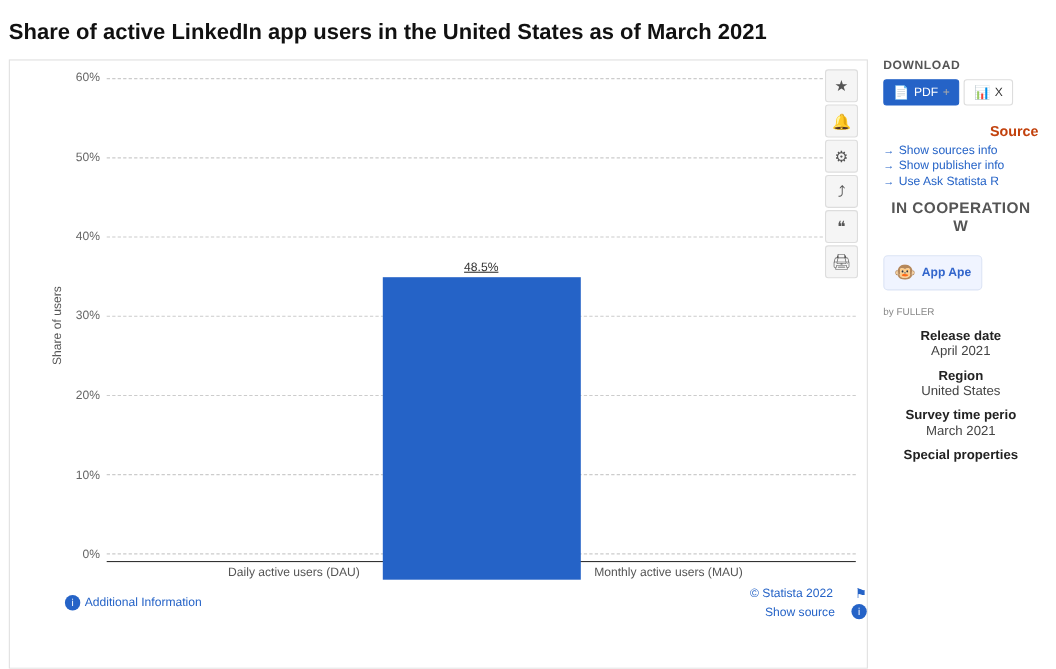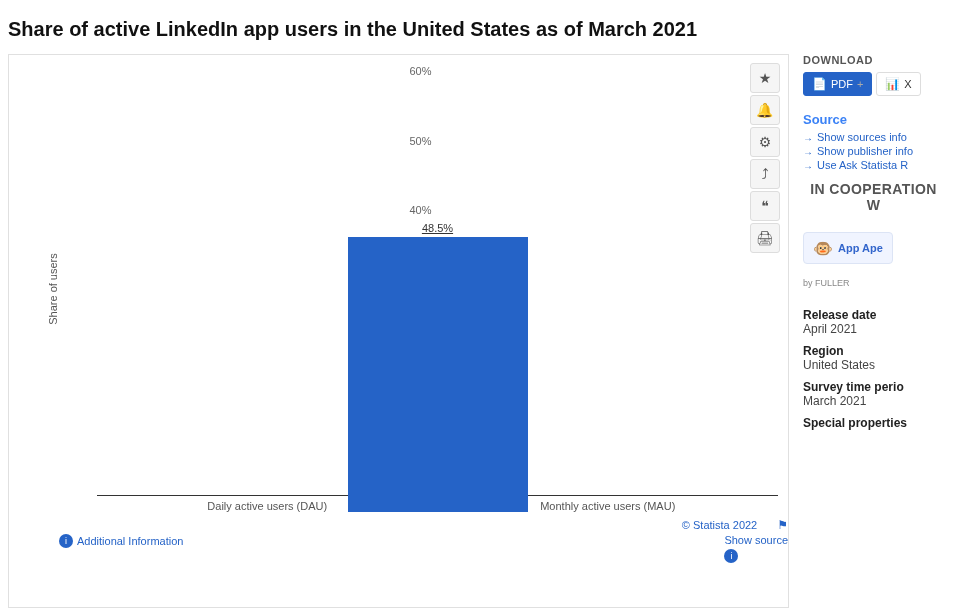--- a/index.html
+++ b/index.html
@@ -69,21 +69,20 @@
       display: flex;
       flex-direction: column;
       justify-content: space-between;
       padding-right: 10px;
     }
 
     .grid-line {
       display: flex;
       align-items: center;
       position: relative;
-      flex-direction: column;
     }
 
     .grid-label {
       font-size: 11px;
       color: #666;
       width: 32px;
       text-align: right;
       margin-right: 6px;
       flex-shrink: 0;
     }
@@ -188,25 +187,24 @@
       font-size: 11px;
       display: flex;
       align-items: center;
       gap: 20px;
     }
 
     .show-source-link {
       color: #2563C7;
       font-size: 11px;
       display: flex;
-      align-items: flex-start;
-      gap: 3px;
+      align-items: flex-end;
+      gap: 15px;
       cursor: pointer;
       text-decoration: none;
-      flex-direction: column;
     }
 
     .info-icon {
       width: 14px;
       height: 14px;
       background: #2563C7;
       border-radius: 50%;
       color: #fff;
       font-size: 9px;
       display: inline-flex;
@@ -267,22 +265,23 @@
       color: #aaa;
     }
 
     .source-section {
       margin-top: 8px;
     }
 
     .source-title {
       font-weight: bold;
       font-size: 13px;
-      color: #3b82f6;
+      color: #c2410c;
       margin-bottom: 4px;
+      text-align: right;
     }
 
     .source-link {
       display: flex;
       align-items: center;
       gap: 4px;
       color: #2563C7;
       font-size: 11px;
       cursor: pointer;
       margin-bottom: 2px;
@@ -326,21 +325,22 @@
       color: #3366cc;
     }
 
     .appape-sub {
       font-size: 9px;
       color: #888;
       margin-top: 14px;
     }
 
     .meta-section {
-      margin-top: 20px;
+      margin-top: 10px;
+      text-align: center;
     }
 
     .meta-item {
       margin-bottom: 8px;
     }
 
     .meta-key {
       font-weight: bold;
       font-size: 12px;
       color: #222;

